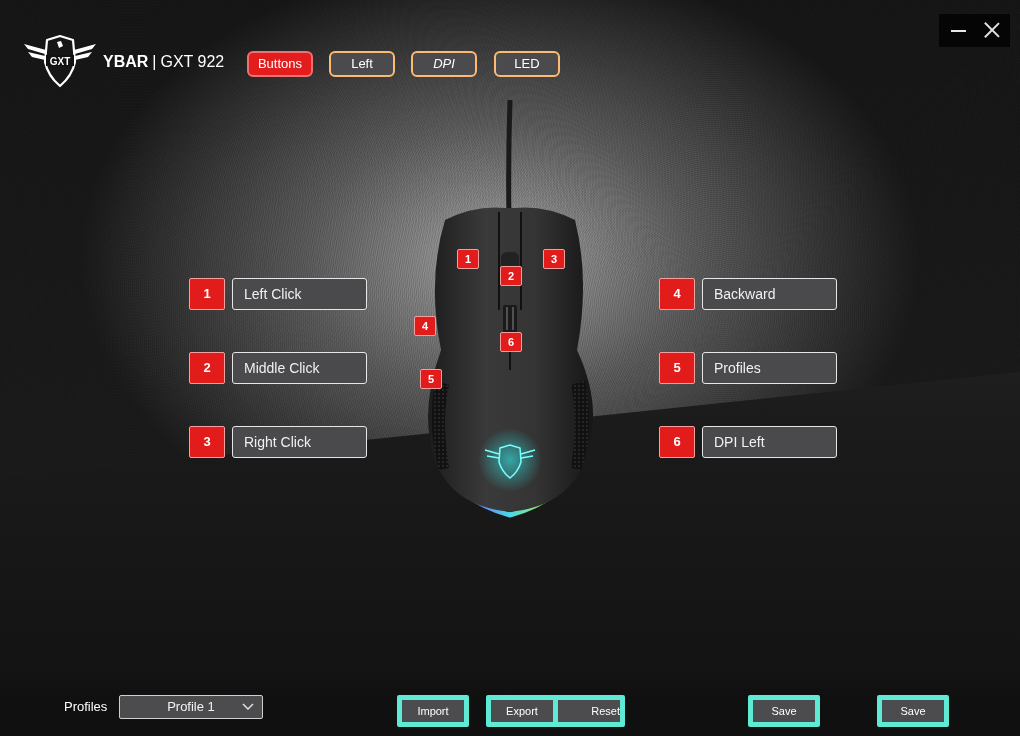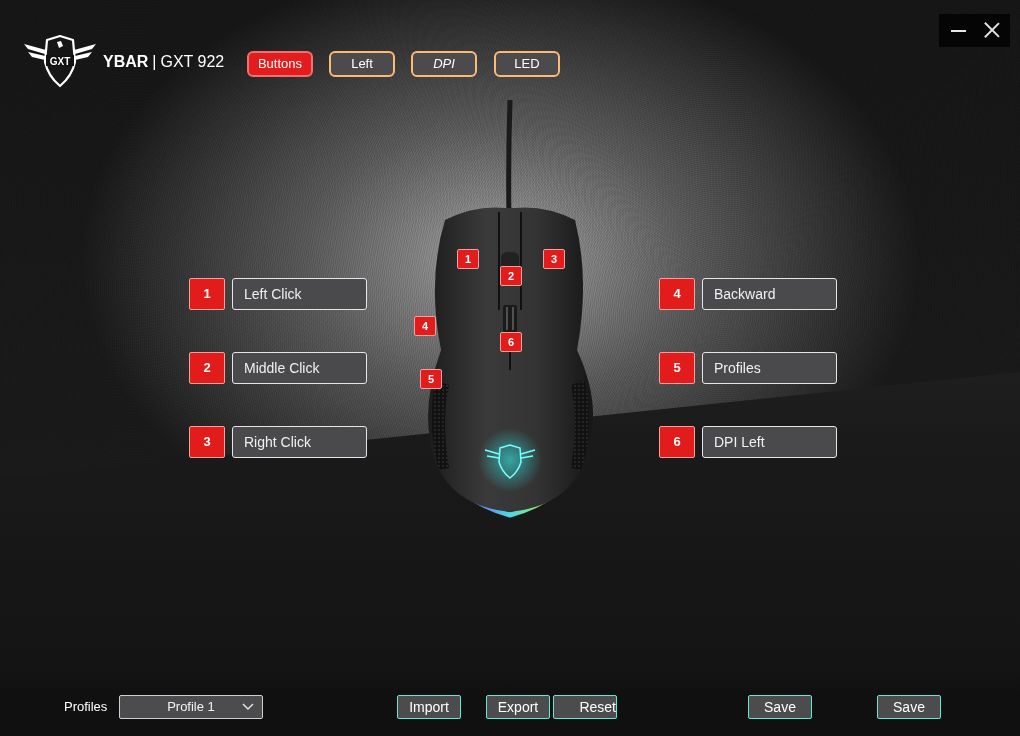--- a/index.html
+++ b/index.html
@@ -81,22 +81,22 @@
   
   .profiles-label { position:absolute; left:64px; top:699px; font-size:13px; color:#fff; }
   .profile-select {
     position:absolute; left:119px; top:695px; width:142px; height:22px;
     background:#4c4c4e; border:1px solid #cfcfcf; border-radius:2px; cursor:pointer;
   }
   .profile-select .val { position:absolute; left:0; width:142px; top:0; line-height:22px; text-align:center; font-size:13px; color:#f2f2f2; padding-right:0; }
   .profile-select .chev { position:absolute; right:7px; top:4px; width:14px; height:14px; }
   .bbtn {
     position:absolute; top:695px; height:22px; line-height:22px; text-align:center;
-    background:#4c4c4e; border:1px solid #5eead4; border-radius:2px;
-    font-size:14px; color:#fff; cursor:pointer;
+    background:#4c4c4e; border:5px solid #5eead4; border-radius:2px;
+    font-size:11px; color:#fff; cursor:pointer;
   }
 </style>
 </head>
 <body>
 
 <div class="bg"></div>
 <div class="bg-noise"></div>
 <div class="floor"></div>
 <div class="bottom-band"></div>
 

